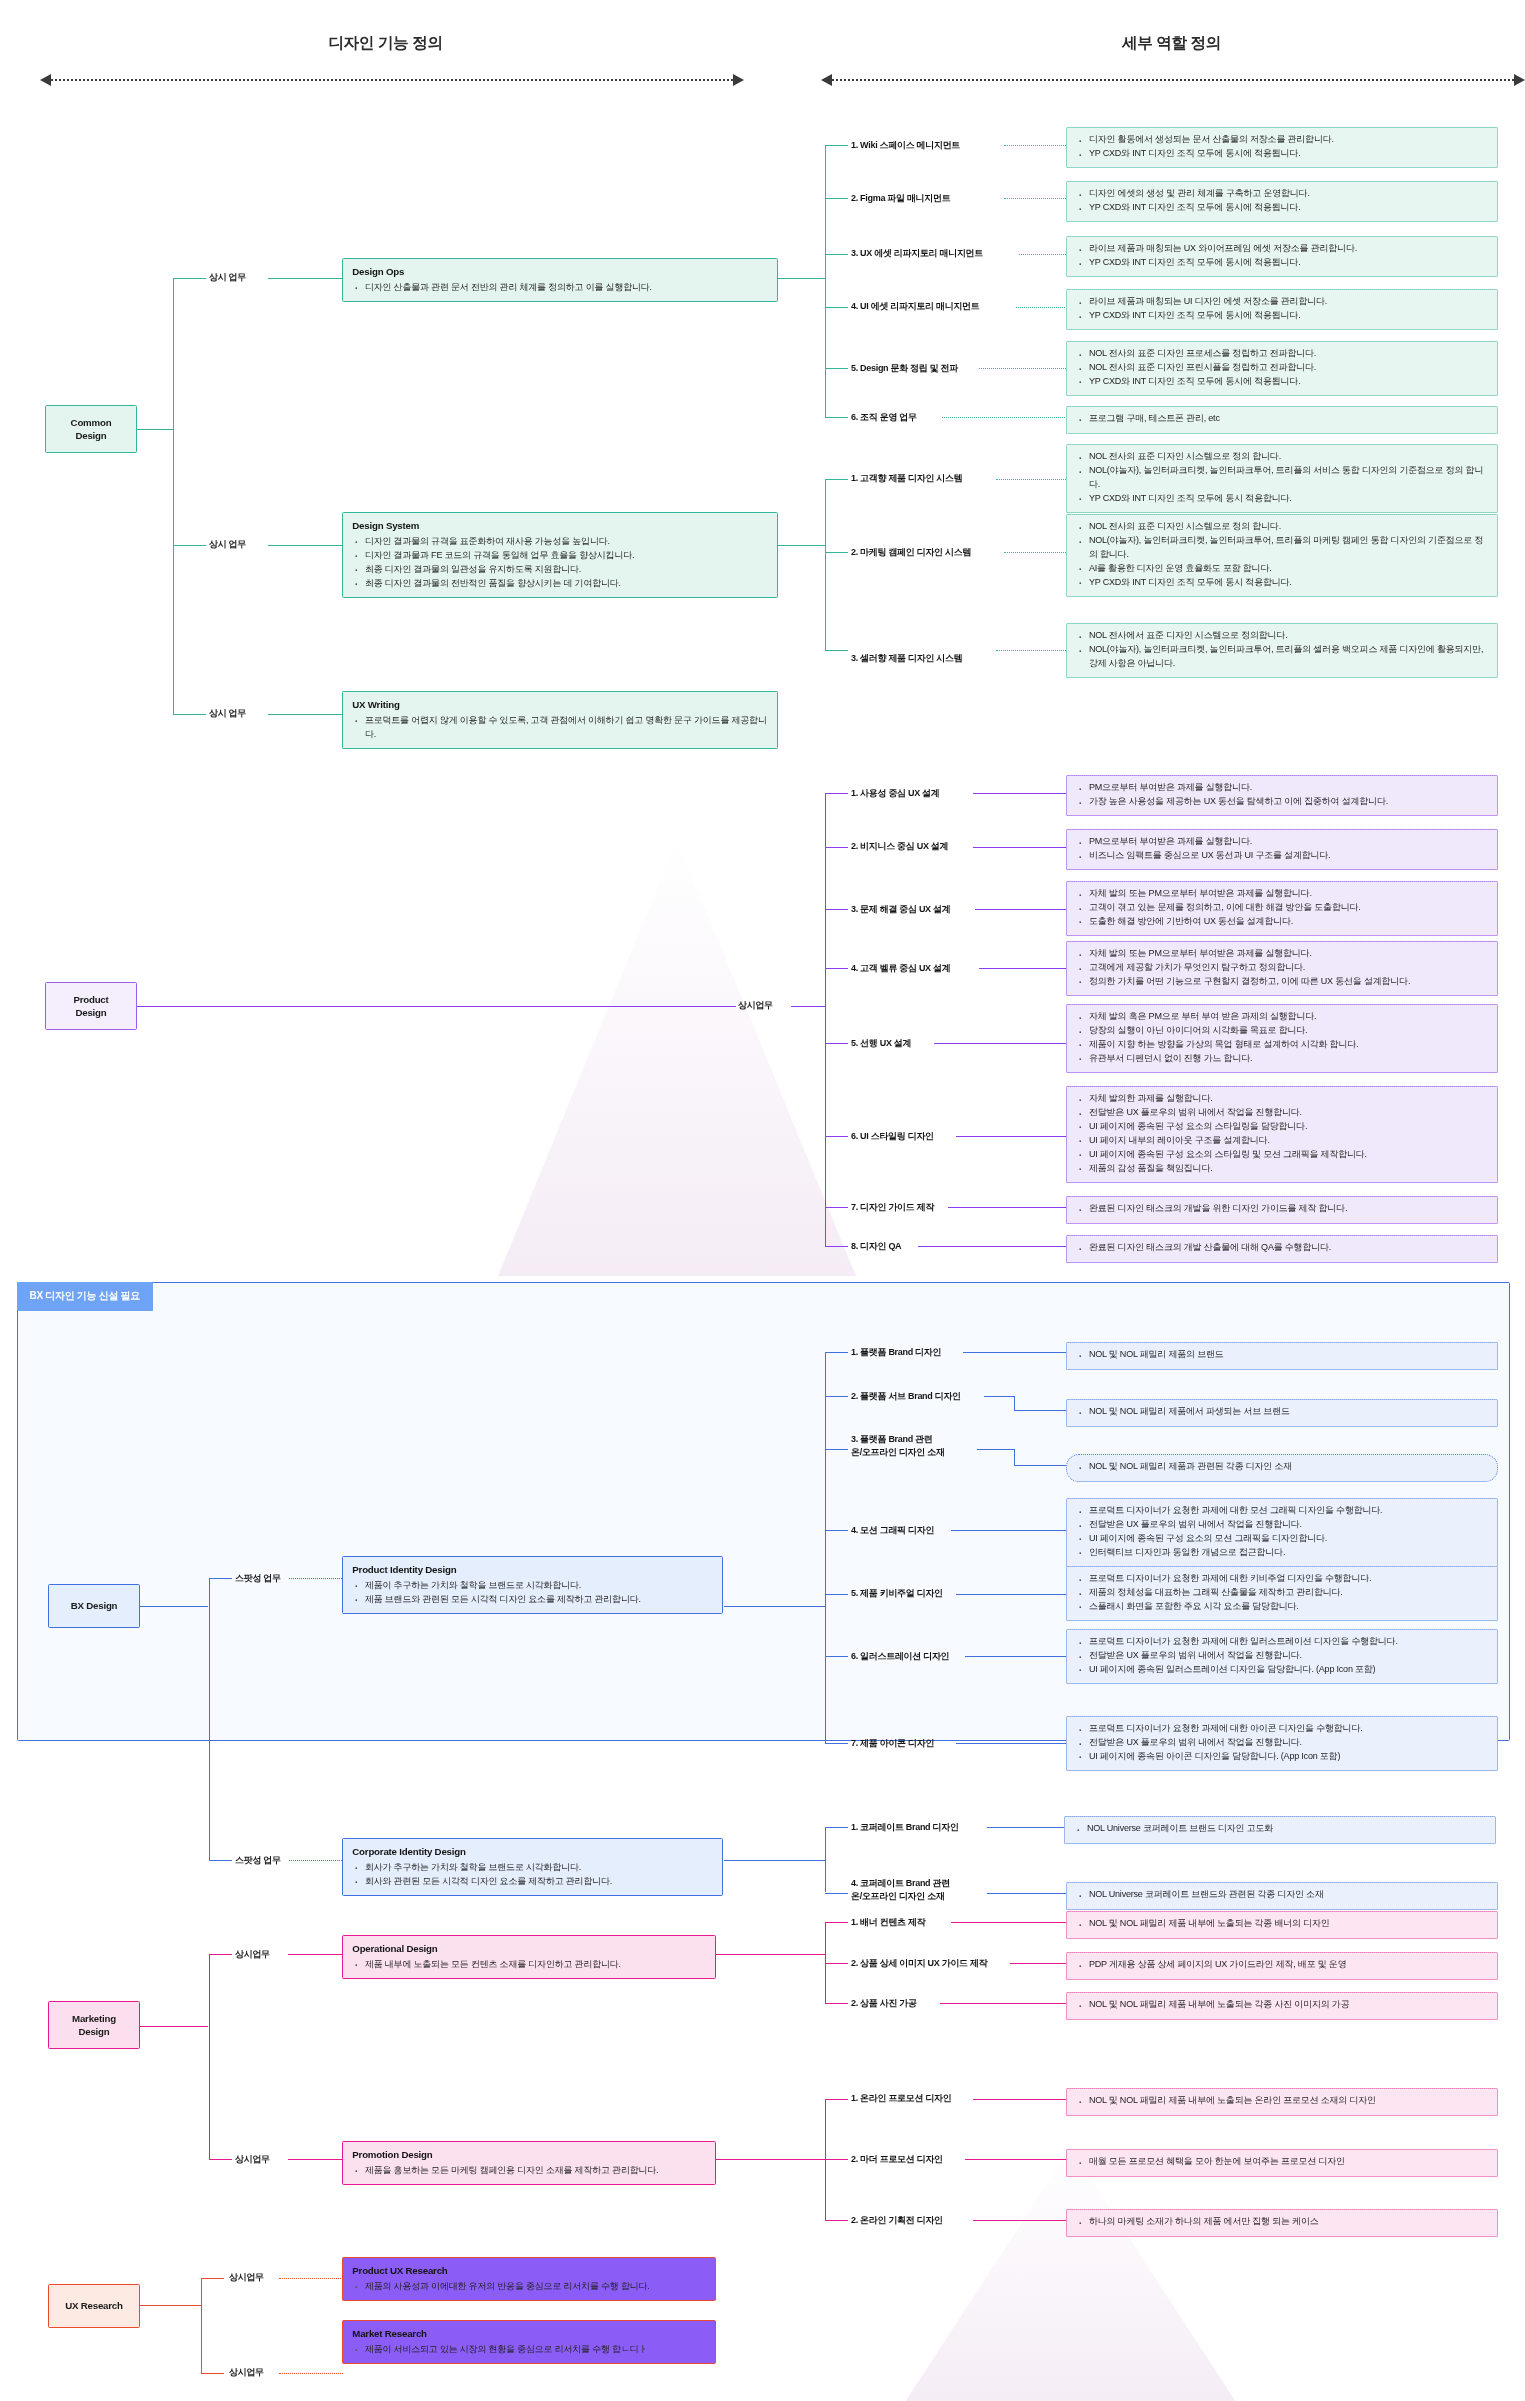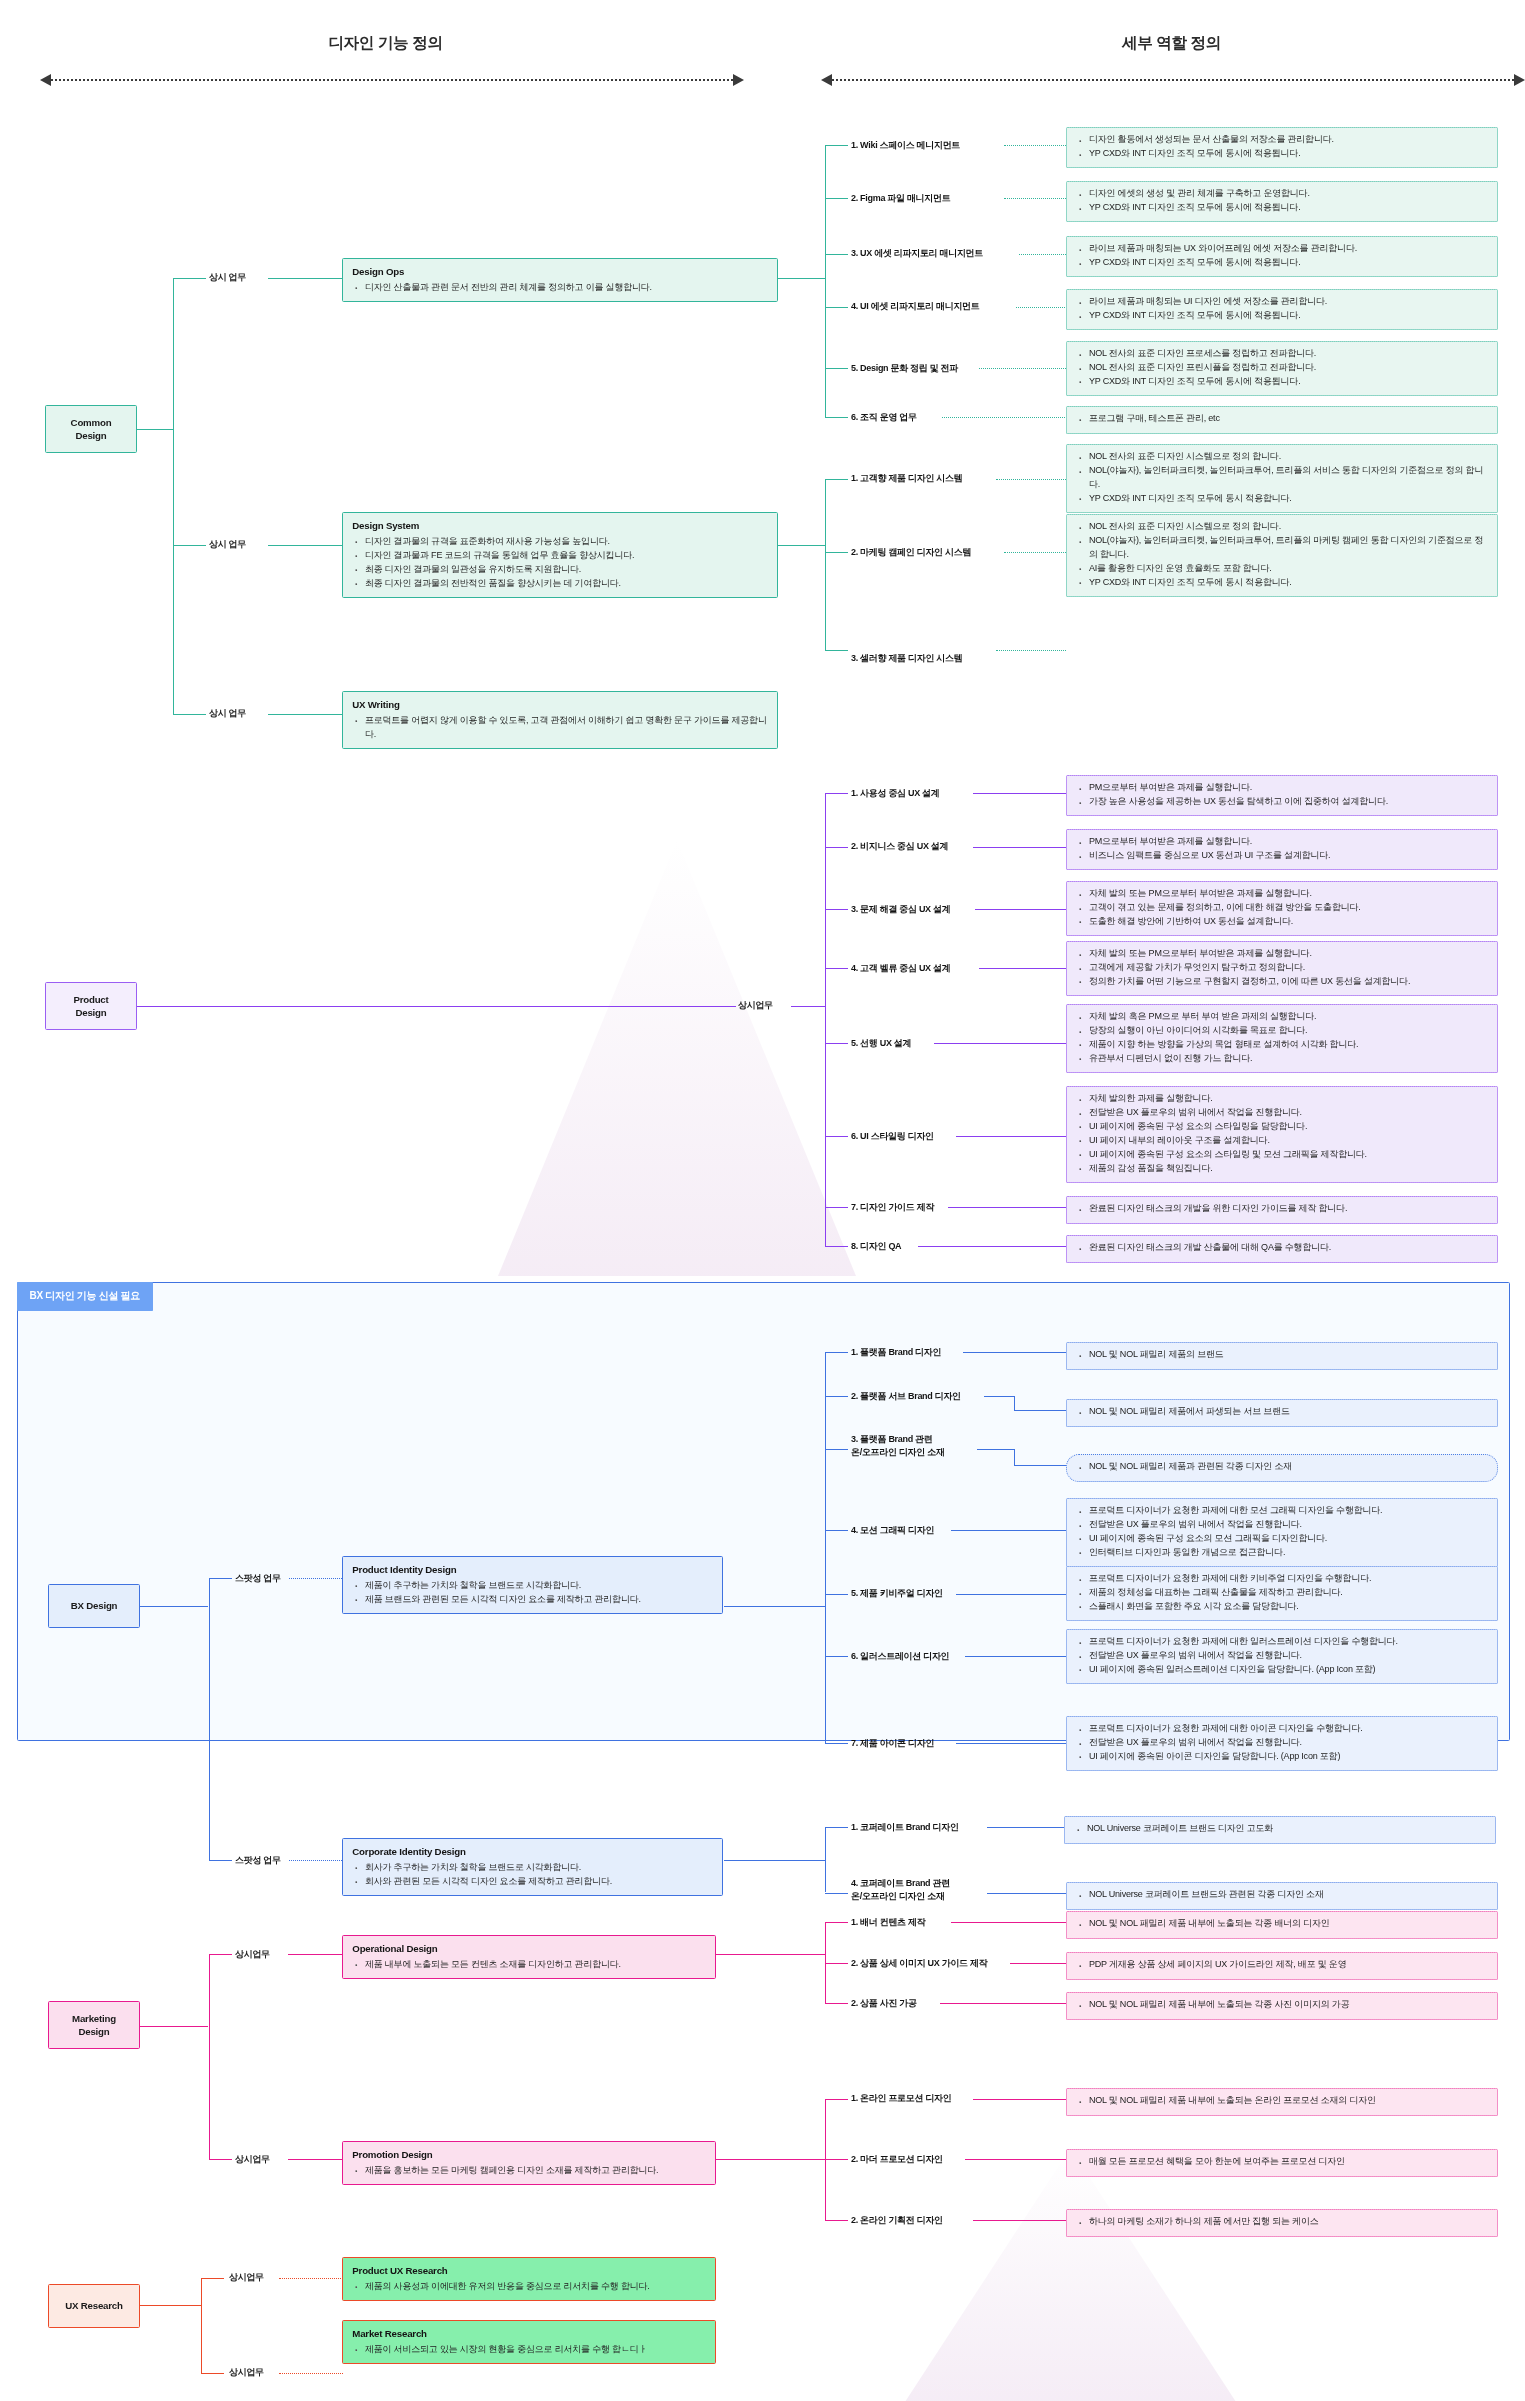--- a/index.html
+++ b/index.html
@@ -115,21 +115,21 @@
   .t-purpleroot { background:#f4eefd; border:1.2px solid #9a5ef3; }
 
   .t-blue   { background:#e4eefc; border:1.2px solid #3f72e0; }
   .t-blued  { background:#eaf1fd; border:1.2px dotted #4d7fe4; }
   .t-blueroot { background:#e4eefc; border:1.2px solid #3f72e0; }
 
   .t-pink   { background:#fbe0ee; border:1.2px solid #e8198f; }
   .t-pinkd  { background:#fde5f1; border:1.2px dotted #ea3a9d; }
   .t-pinkroot { background:#fbdfee; border:1.2px solid #e8198f; }
 
-  .t-red    { background:#86efac; border:1.2px solid #ec4a28; }
+  .t-red    { background:#8b5cf6; border:1.2px solid #ec4a28; }
   .t-redroot{ background:#fdeae3; border:1.2px solid #ec4a28; }
 
   
   .cn { position: absolute; }
   .cn.h { height: 0; }
   .cn.v { width: 0; }
   .g-s  { border-top: 1.1px solid #32b59b; }
   .g-sv { border-left: 1.1px solid #32b59b; }
   .g-d  { border-top: 1.1px dotted #32b59b; }
   .p-s  { border-top: 1.1px solid #8b3ff0; }
@@ -314,20 +314,26 @@
       <li>NOL 전사의 표준 디자인 시스템으로 정의 합니다.</li>
       <li>NOL(야놀자), 놀인터파크티켓, 놀인터파크투어, 트리플의 마케팅 캠페인 통합 디자인의 기준점으로 정의 합니다.</li>
       <li>AI를 활용한 디자인 운영 효율화도 포함 합니다.</li>
       <li>YP CXD와 INT 디자인 조직 모두에 동시 적용합니다.</li>
     </ul>
   </div>
 
   <div class="cn h g-s" style="left:825px; top:650px; width:23px;"></div>
   <div class="leaf-label" style="left:851px; top:644px;margin-top:8px;">3. 셀러향 제품 디자인 시스템</div>
   <div class="cn h g-d" style="left:996px; top:650px; width:70px;"></div>
+  <div class="node t-greend" style="left:1066px; top:623px; width:432px;">
+    <ul>
+      <li>NOL 전사에서 표준 디자인 시스템으로 정의합니다.</li>
+      <li>NOL(야놀자), 놀인터파크티켓, 놀인터파크투어, 트리플의 셀러용 백오피스 제품 디자인에 활용되지만, 강제 사항은 아닙니다.</li>
+    </ul>
+  </div>
 
   <div class="root t-purpleroot" style="left:45px; top:982px; width:92px; height:48px;">
     <span style="white-space:pre-line;">Product
 Design</span>
   </div>
 
   <div class="cn h p-s" style="left:137px; top:1006px; width:599px;"></div>
   <div class="blabel" style="left:738px; top:999px;">상시업무</div>
   <div class="cn h p-s" style="left:791px; top:1006px; width:34px;"></div>
   <div class="cn v p-sv" style="left:825px; top:793px; height:414px;"></div>

